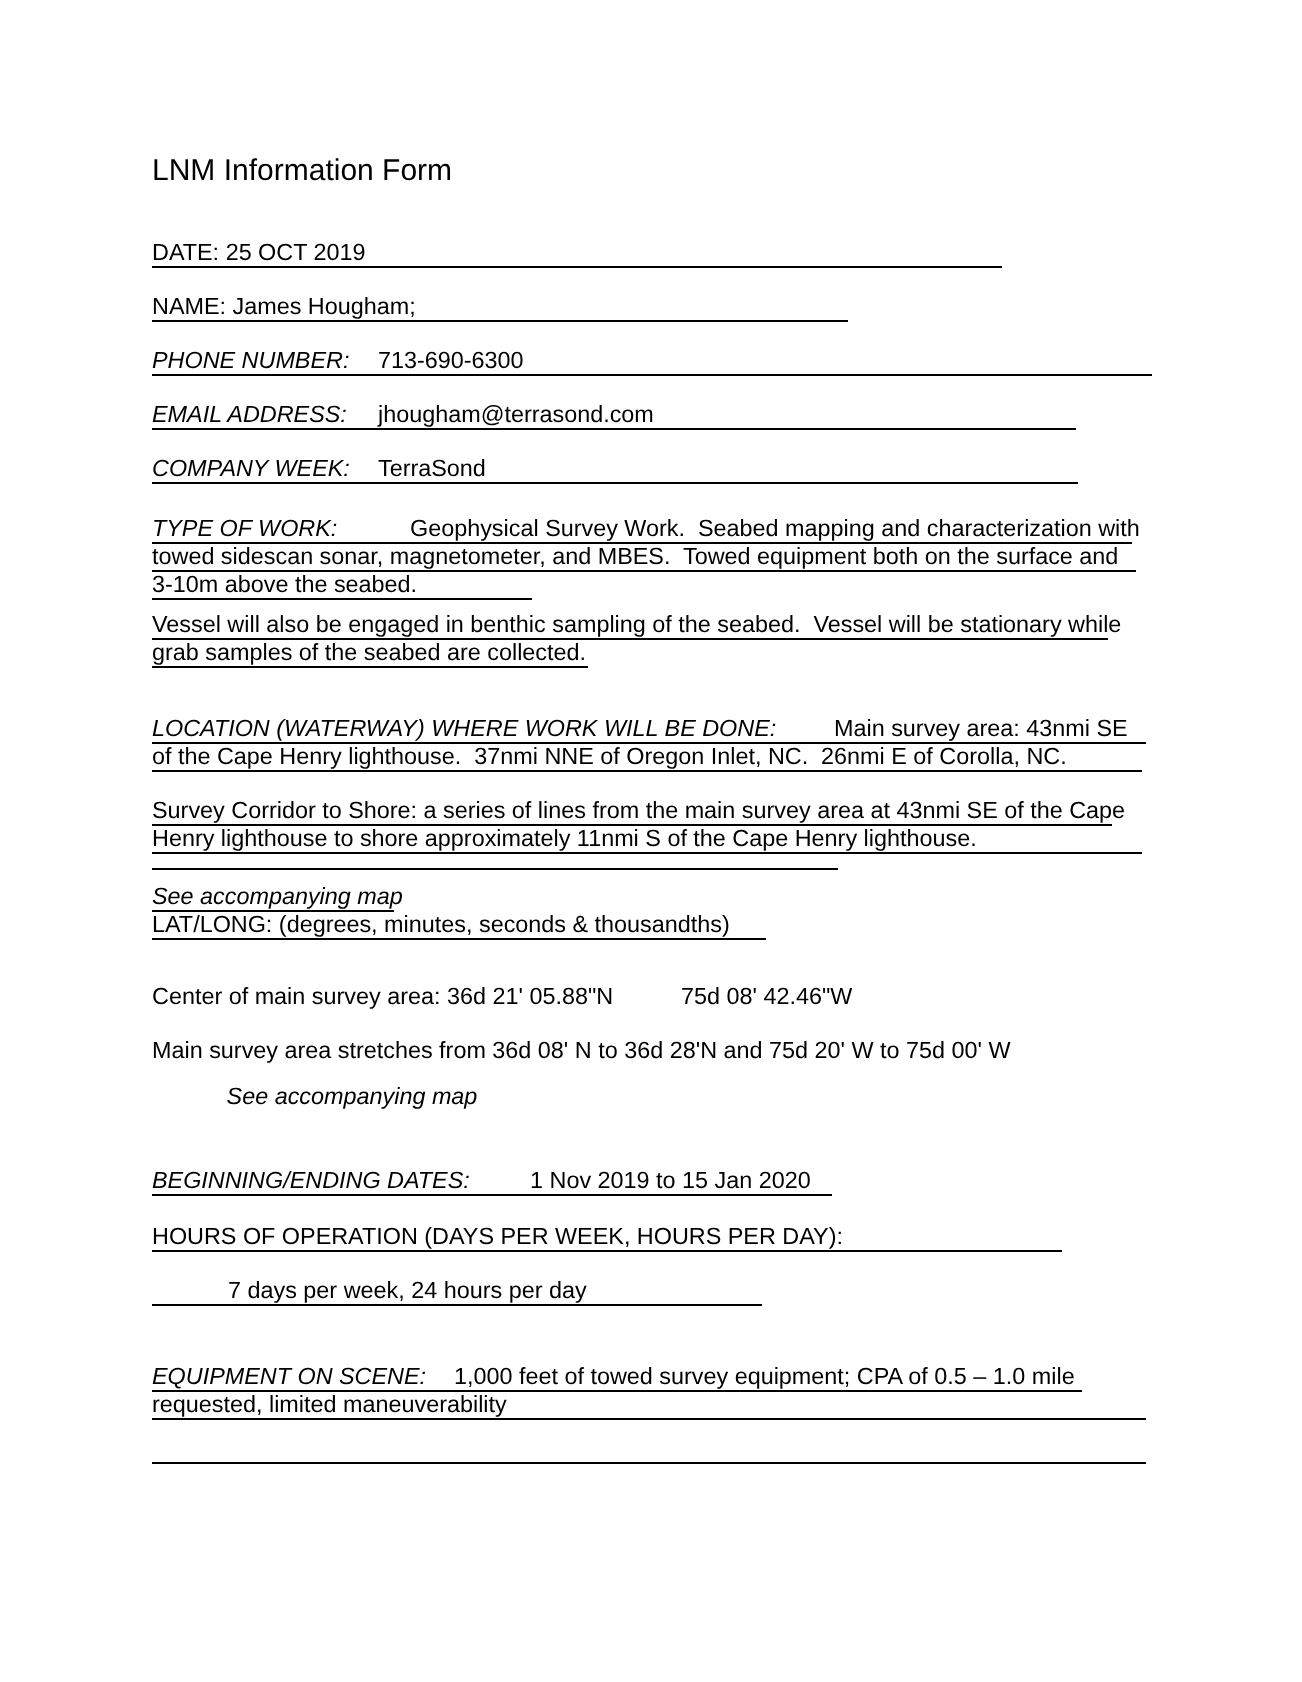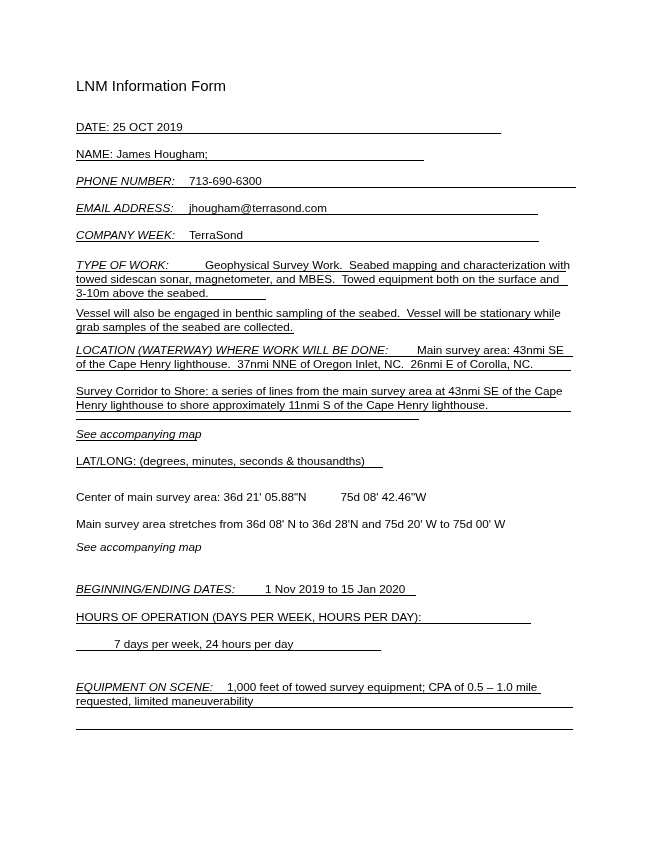--- a/index.html
+++ b/index.html
@@ -25,21 +25,21 @@
   .row {
     box-sizing: border-box;
     height: 14px;
     line-height: 13px;
     white-space: pre;
     overflow: visible;
   }
   .u { border-bottom: 1px solid #000000; }
   .lbl-block { display: inline-block; vertical-align: bottom; font-style: italic; }
   .tab { display: inline-block; }
-  .italic { font-style: italic; }
+  .italic { font-style: italic; text-align: center; }
 </style>
 </head>
 <body>
 
 <div class="page">
   <div class="content">
 
     <div class="doc-title">LNM Information Form</div>
 
     <div class="row u" style="margin-top:24px;width:425px"><span>DATE:</span> <span>25 OCT 2019</span></div>
@@ -57,34 +57,34 @@
       <div class="row u" style="width:492px">towed sidescan sonar, magnetometer, and MBES.  Towed equipment both on the surface and</div>
       <div class="row u" style="width:190px">3-10m above the seabed.</div>
     </div>
 
     <div>
       <div class="row u" style="margin-top:6px;width:478px">Vessel will also be engaged in benthic sampling of the seabed.  Vessel will be stationary while</div>
       <div class="row u" style="width:218px">grab samples of the seabed are collected.</div>
     </div>
 
     <div>
-      <div class="row u" style="margin-top:9px;width:497px"><span class="lbl-block" style="width:341px">LOCATION (WATERWAY) WHERE WORK WILL BE DONE:</span><span>Main survey area: 43nmi SE</span></div>
+      <div class="row u" style="margin-top:24px;width:497px"><span class="lbl-block" style="width:341px">LOCATION (WATERWAY) WHERE WORK WILL BE DONE:</span><span>Main survey area: 43nmi SE</span></div>
       <div class="row u" style="width:495px">of the Cape Henry lighthouse.  37nmi NNE of Oregon Inlet, NC.  26nmi E of Corolla, NC.</div>
     </div>
 
     <div>
       <div class="row u" style="margin-top:13px;width:480px">Survey Corridor to Shore: a series of lines from the main survey area at 43nmi SE of the Cape</div>
       <div class="row u" style="width:495px">Henry lighthouse to shore approximately 11nmi S of the Cape Henry lighthouse.</div>
     </div>
 
     <div class="row u" style="height:8px;width:343px"></div>
 
     <div class="row u italic" style="margin-top:7px;width:121px">See accompanying map</div>
 
-    <div class="row u" style="margin-top:13px;width:307px">LAT/LONG: (degrees, minutes, seconds &amp; thousandths)</div>
+    <div class="row u" style="width:307px">LAT/LONG: (degrees, minutes, seconds &amp; thousandths)</div>
 
     <div class="row" style="margin-top:22px;width:500px"><span>Center of main survey area:</span> <span>36d 21' 05.88"N</span><span class="tab" style="width:34px"></span><span>75d 08' 42.46"W</span></div>
 
     <div class="row" style="margin-top:13px;width:500px">Main survey area stretches from 36d 08' N to 36d 28'N and 75d 20' W to 75d 00' W</div>
 
     <div class="row italic" style="margin-top:9px;width:200px">See accompanying map</div>
 
     <div class="row u" style="margin-top:28px;width:340px"><span class="lbl-block" style="width:189px">BEGINNING/ENDING DATES:</span><span>1 Nov 2019 to 15 Jan 2020</span></div>
 
     <div class="row u" style="margin-top:14px;width:455px">HOURS OF OPERATION (DAYS PER WEEK, HOURS PER DAY):</div>

